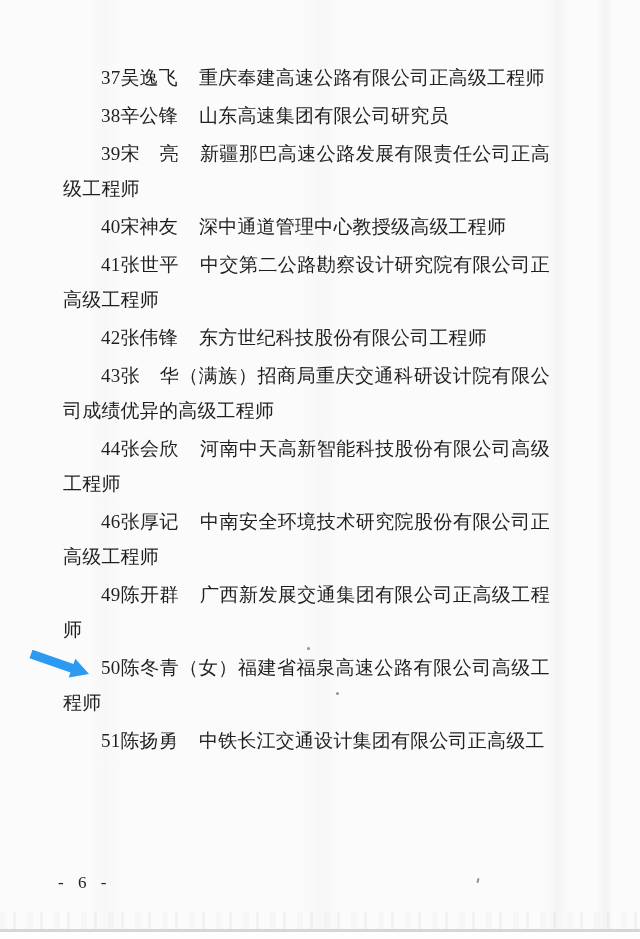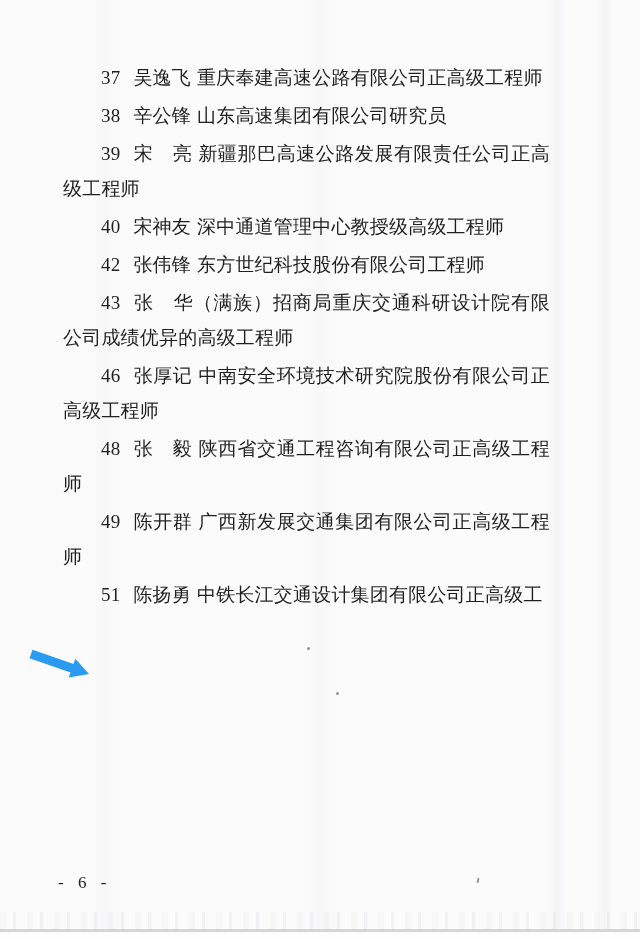--- a/index.html
+++ b/index.html
@@ -35,22 +35,22 @@
     line-height: 35px;
   }
   .entry {
     margin: 0 0 3px 0;
     text-indent: 38px;
     text-align: justify;
     text-justify: inter-ideograph;
     word-break: break-all;
     letter-spacing: 0.2px;
   }
-  .entry .no   { margin-right: 13px; }
-  .entry .name { margin-right: 6px; }
+  .entry .no   { }
+  .entry .name { margin-right: 21px; }
   .entry .name.tight { margin-right: 0; }
   .entry .tag  { margin-right: 0; }
 
   .arrow {
     position: absolute;
     left: 29px;
     top: 647px;
     width: 62px;
     height: 34px;
   }
@@ -106,25 +106,27 @@
 </head>
 <body>
 
 <div class="page">
 
   <div class="entries">
       <p class="entry"><span class="no">37</span><span class="name">吴逸飞</span><span class="desc">重庆奉建高速公路有限公司正高级工程师</span></p>
       <p class="entry"><span class="no">38</span><span class="name">辛公锋</span><span class="desc">山东高速集团有限公司研究员</span></p>
       <p class="entry"><span class="no">39</span><span class="name">宋　亮</span><span class="desc">新疆那巴高速公路发展有限责任公司正高级工程师</span></p>
       <p class="entry"><span class="no">40</span><span class="name">宋神友</span><span class="desc">深中通道管理中心教授级高级工程师</span></p>
+      <p class="entry"><span class="no">41</span><span class="name">张世平</span><span class="desc">中交第二公路勘察设计研究院有限公司正高级工程师</span></p>
       <p class="entry"><span class="no">42</span><span class="name">张伟锋</span><span class="desc">东方世纪科技股份有限公司工程师</span></p>
       <p class="entry"><span class="no">43</span><span class="name tight">张　华</span><span class="tag">（满族）</span><span class="desc">招商局重庆交通科研设计院有限公司成绩优异的高级工程师</span></p>
+      <p class="entry"><span class="no">44</span><span class="name">张会欣</span><span class="desc">河南中天高新智能科技股份有限公司高级工程师</span></p>
       <p class="entry"><span class="no">46</span><span class="name">张厚记</span><span class="desc">中南安全环境技术研究院股份有限公司正高级工程师</span></p>
-      <p class="entry"><span class="no">48</span><span class="name">张　毅</span><span class="desc">陕西省交通工程咨询有限公司正高级工程师</span></p>
       <p class="entry"><span class="no">49</span><span class="name">陈开群</span><span class="desc">广西新发展交通集团有限公司正高级工程师</span></p>
+      <p class="entry"><span class="no">50</span><span class="name tight">陈冬青</span><span class="tag">（女）</span><span class="desc">福建省福泉高速公路有限公司高级工程师</span></p>
       <p class="entry"><span class="no">51</span><span class="name">陈扬勇</span><span class="desc">中铁长江交通设计集团有限公司正高级工</span></p>
     </div>
 
   <svg class="arrow" viewBox="0 0 62 34" xmlns="http://www.w3.org/2000/svg" aria-hidden="true">
     <polygon points="3.5,2.7 44.5,16.9 46.3,11.7 60,27 39.7,30.6 41.5,25.4 0.5,11.3" fill="#2b9bf1"></polygon>
   </svg>
 
   <div class="pagenum">- 6 -</div>
 
   <div class="speck s1"></div>

